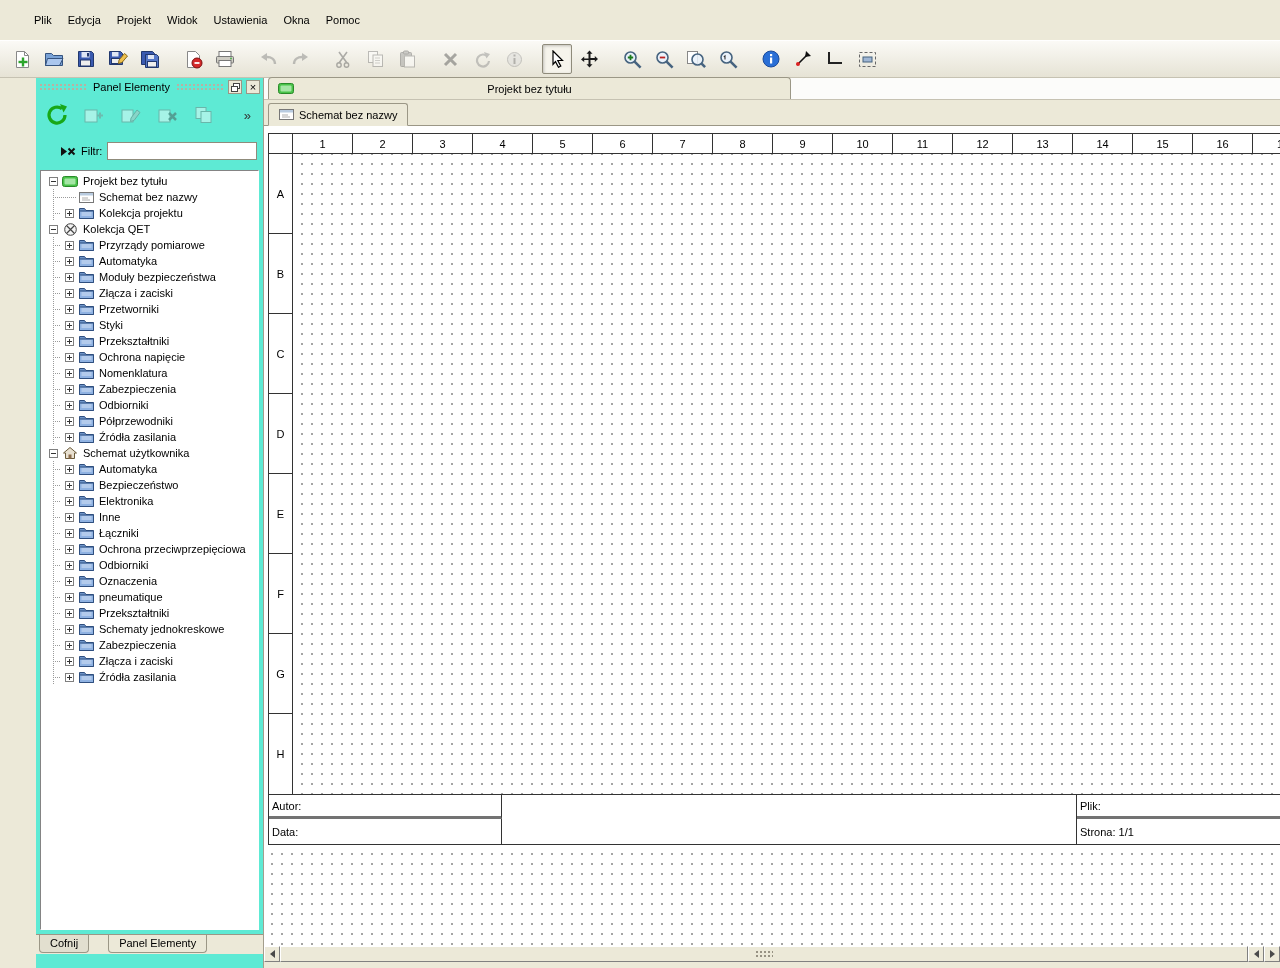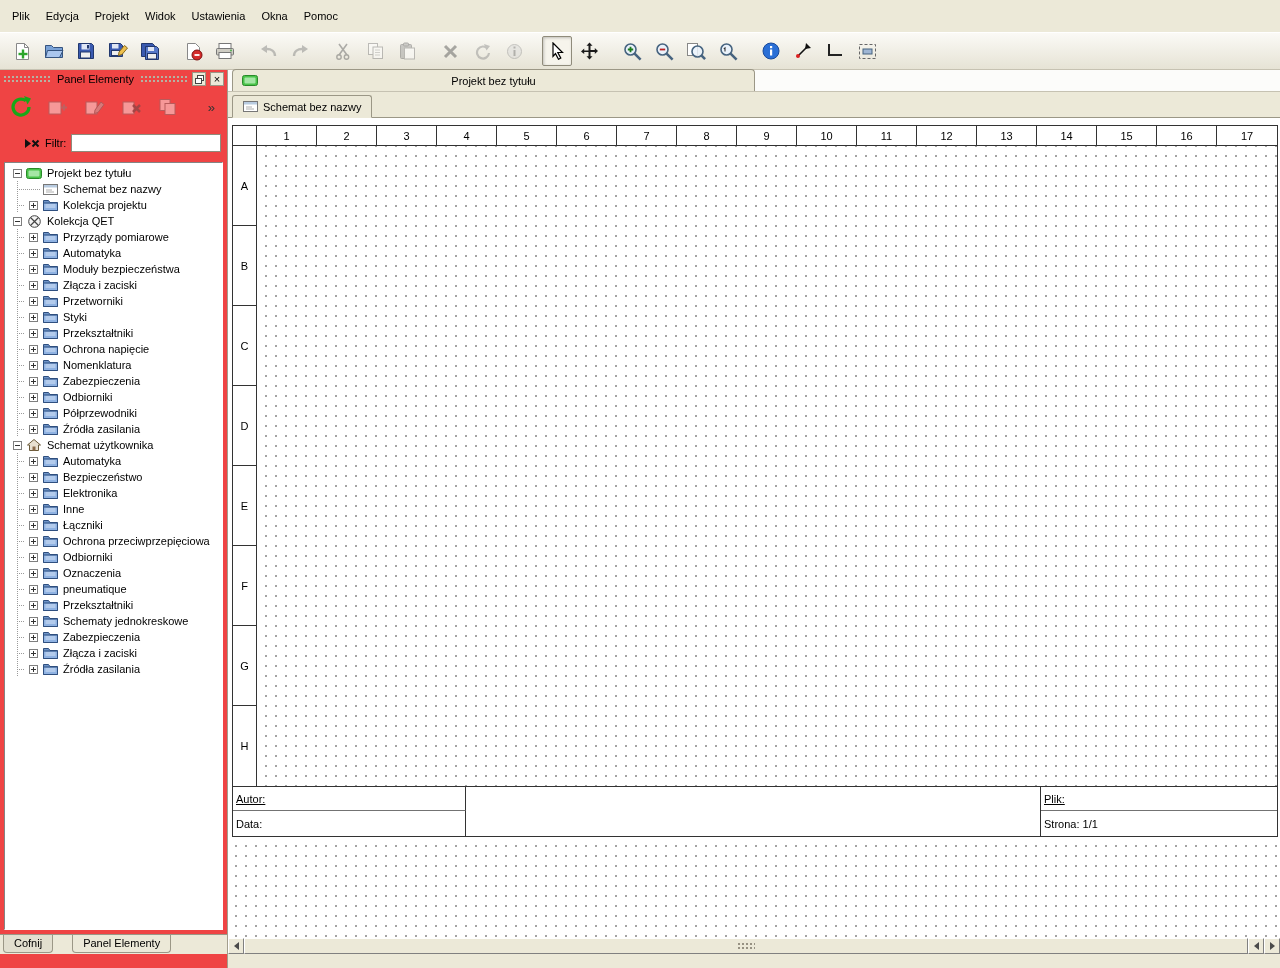--- a/index.html
+++ b/index.html
@@ -1,35 +1,35 @@
 <!DOCTYPE html>
 <html><head>
 <meta charset="utf-8">
 <style>
   *{margin:0;padding:0;box-sizing:border-box;}
   html,body{width:1280px;height:968px;overflow:hidden;}
   body{font-family:"Liberation Sans","DejaVu Sans",sans-serif;font-size:11px;color:#000;background:#ece9d8;}
   .app{width:1280px;height:968px;display:flex;flex-direction:column;}
 
   
-  .menubar{height:32px;display:flex;align-items:center;padding-left:4px;background:#ece9d8;}
+  .menubar{height:40px;display:flex;align-items:center;padding-left:4px;background:#ece9d8;margin-left:22px;}
   .menu-item{padding:4px 8px;cursor:default;}
 
   
   .toolbar{height:38px;display:flex;align-items:center;padding:0 6px;background:linear-gradient(#fbfaf6,#e6e3d5);border-top:1px solid #fff;border-bottom:1px solid #c6c2b2;}
   .tb-btn{width:30px;height:30px;display:flex;align-items:center;justify-content:center;margin:0 1px;border:1px solid transparent;border-radius:2px;}
   .tb-btn.active{background:#f6f4ec;border:1px solid #8f8b7b;box-shadow:inset 1px 1px 3px rgba(0,0,0,.22);}
   .tb-btn.disabled svg{filter:grayscale(1) opacity(.45);}
   .tb-sep{width:11px;height:30px;}
 
   
   .body{flex:1;display:flex;min-height:0;}
 
   
-  .left-panel{width:228px;display:flex;flex-direction:column;background:#ef4444;border-right:1px solid #a39e8d;}
+  .left-panel{width:228px;display:flex;flex-direction:column;background:#5eead4;border-right:1px solid #a39e8d;margin-left:36px;}
   .panel-header{height:18px;display:flex;align-items:center;gap:4px;padding:0 3px;}
   .grip-dots{flex:1;height:9px;background-image:radial-gradient(circle,#b6b2a3 1px,transparent 1.1px);background-size:4px 4px;}
   .panel-title{padding:0 2px;white-space:nowrap;}
   .ph-btn{width:14px;height:14px;border:1px solid #9b9786;background:#ece9d8;display:flex;align-items:center;justify-content:center;font-size:11px;line-height:1;cursor:default;}
   .panel-toolbar{height:38px;display:flex;align-items:center;gap:11px;padding:0 8px;}
   .ptb-btn{width:26px;height:26px;display:flex;align-items:center;justify-content:center;}
   .ptb-btn.disabled svg{filter:grayscale(1) opacity(.45);}
   .ptb-overflow{margin-left:auto;font-size:13px;padding:0 4px;color:#333;}
   .filter-row{height:22px;display:flex;align-items:center;gap:5px;padding:0 24px;margin-top:6px;}
   .filter-input{flex:1;height:18px;border:1px solid #8f8b7b;background:#fff;padding:0 3px;font:inherit;}
@@ -63,21 +63,21 @@
   .ruler-col{width:60px;height:100%;border-right:1px solid #333;display:flex;align-items:center;justify-content:center;}
   .ruler-col:last-child{border-right:none;}
   .ruler-left{position:absolute;left:5px;top:28px;width:24px;height:640px;display:flex;flex-direction:column;background:#fff;border-right:1px solid #333;}
   .ruler-row{height:80px;border-bottom:1px solid #333;display:flex;align-items:center;justify-content:center;}
   .ruler-row:last-child{border-bottom:none;}
   .titleblock{position:absolute;left:5px;top:668px;width:1044px;height:50px;background:#fff;border-top:1px solid #333;display:grid;grid-template-columns:233px 575px 1fr;grid-template-rows:24px 1fr;}
   .tbc{display:flex;align-items:center;padding-left:3px;}
   .tbc.c1{grid-column:1;border-right:1px solid #333;}
   .tbc.mid{grid-column:2;grid-row:1/3;border-right:1px solid #333;}
   .tbc.c3{grid-column:3;}
-  .tbc.r1{grid-row:1;border-bottom:1px solid #737373;text-decoration:underline;}
+  .tbc.r1{grid-row:1;border-bottom:3px solid #737373;}
   .tbc.r2{grid-row:2;}
   .hscroll{height:16px;display:flex;background:#ece9d8;}
   .sb-btn{width:16px;height:16px;background:#ece9d8;border:1px solid;border-color:#fff #808080 #808080 #fff;display:flex;align-items:center;justify-content:center;}
   .sb-thumb{flex:1;background:#ece9d8;border:1px solid;border-color:#fff #808080 #808080 #fff;display:flex;align-items:center;justify-content:center;}
   .sb-grip{width:18px;height:8px;background-image:radial-gradient(circle,#979283 1px,transparent 1.1px);background-size:4px 4px;}
   .tri{width:0;height:0;border-style:solid;display:inline-block;}
   .tri.left{border-width:4px 5px 4px 0;border-color:transparent #4a4a4a transparent transparent;}
   .tri.right{border-width:4px 0 4px 5px;border-color:transparent transparent transparent #4a4a4a;}
   .main-filler{flex:1;background:#ece9d8;}
   svg{display:block;}

